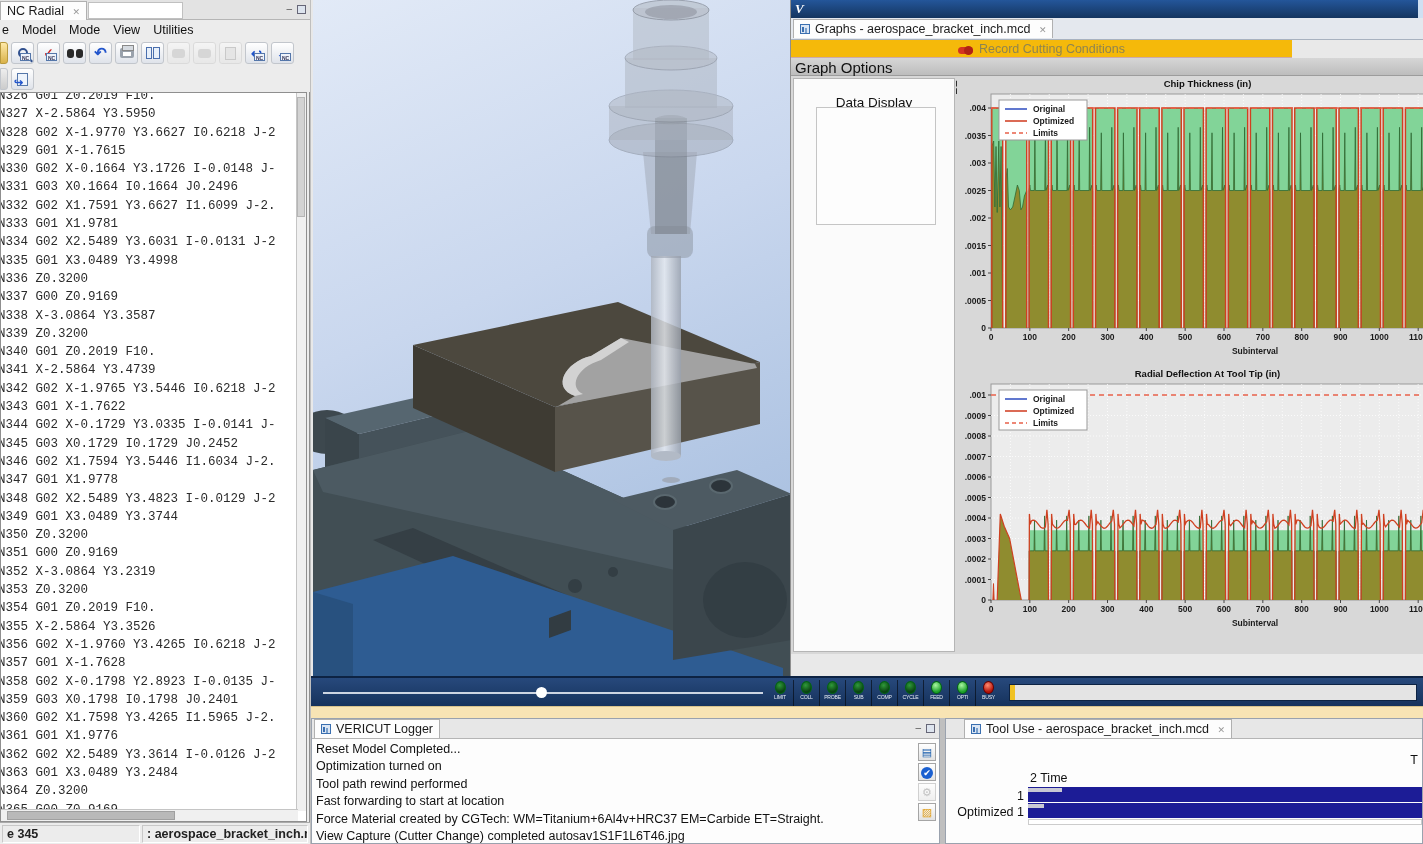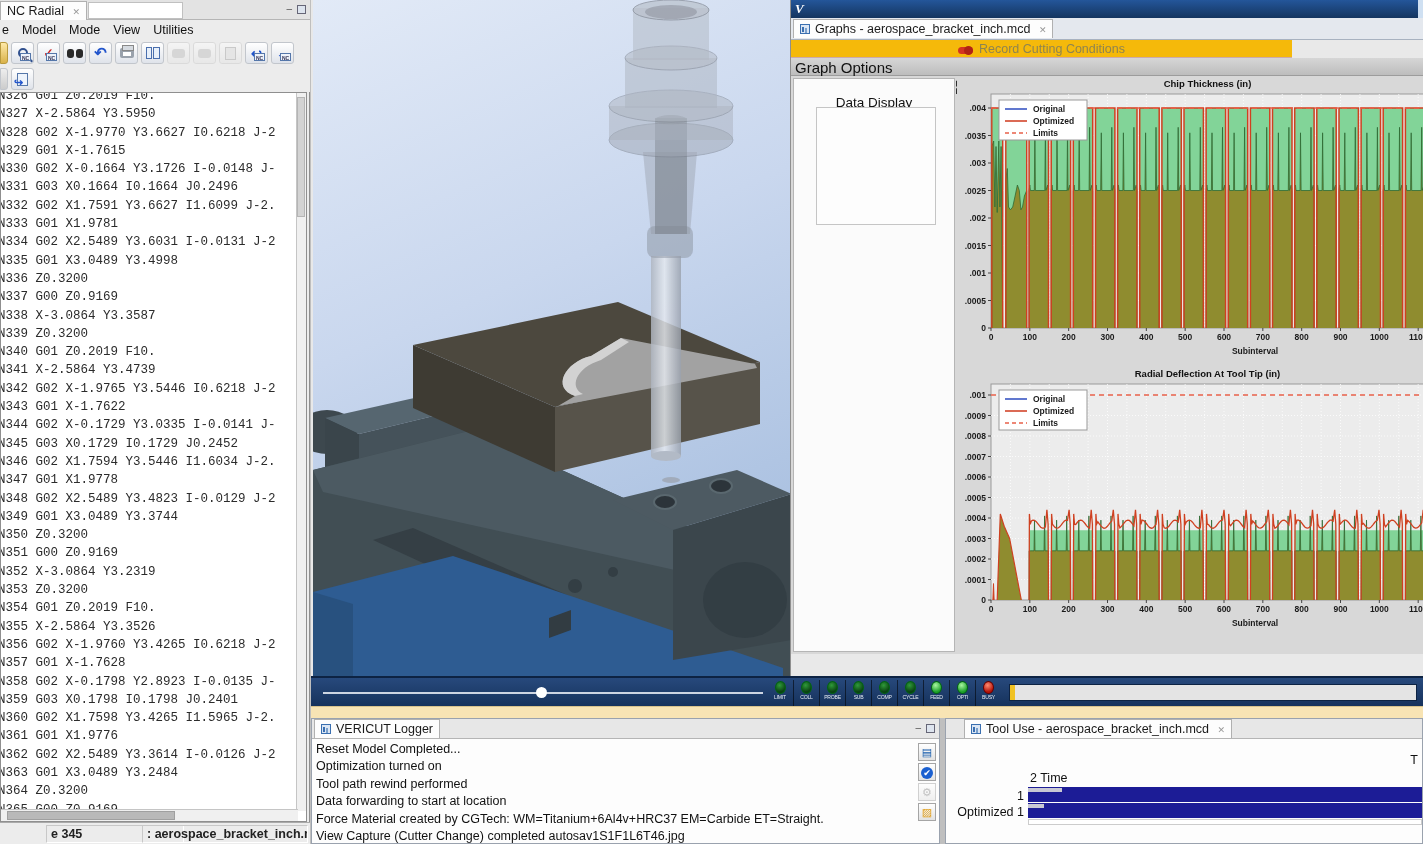--- a/index.html
+++ b/index.html
@@ -230,21 +230,21 @@
 N365 G00 Z0.9169
 N366 X-3.0864 Y3.1045</div>
     <div id="vscroll">
         <div id="vthumb"></div>
       </div>
     <div id="hscroll">
         <div id="hthumb"></div>
       </div>
   </div>
   <div class="abs" id="nc-status">
-    <div class="stcell" style="left:2px; width:138px;margin-left:44px;">e 345</div>
+    <div class="stcell" style="left:2px; width:138px;">e 345</div>
     <div class="stcell" style="left:142px; width:166px;">: aerospace_bracket_inch.mcd</div>
   </div>
 </div>
 
 <div class="abs" id="viewport">
   <svg width="479" height="676" viewBox="0 0 479 676">
     <defs>
       <linearGradient id="sky" x1="0" y1="0" x2="0.3" y2="1">
         <stop offset="0" stop-color="#e2eaf7"></stop>
           <stop offset="0.5" stop-color="#c9d7ee"></stop>
@@ -680,21 +680,21 @@
       <span class="tabicon"></span><span>VERICUT Logger</span>
     </div>
     <div class="winbtns">
       <span>–</span><span class="winbox"></span>
     </div>
   </div>
   <div id="log-lines">
       <div>Reset Model Completed...</div>
       <div>Optimization turned on</div>
       <div>Tool path rewind performed</div>
-      <div>Data forwarding to start at location</div>
+      <div>Fast forwarding to start at location</div>
       <div>Force Material created by CGTech: WM=Titanium+6Al4v+HRC37 EM=Carbide ET=Straight.</div>
       <div>View Capture (Cutter Change) completed autosav1S1F1L6T46.jpg</div>
     </div>
   <div id="log-tools">
     <div class="ltool"><span style="color:#1a5fae">▤</span></div>
     <div class="ltool"><span class="chk">✔</span></div>
     <div class="ltool dis"><span style="color:#888">⚙</span></div>
     <div class="ltool"><span style="color:#e09a10">▨</span></div>
   </div>
 </div>

